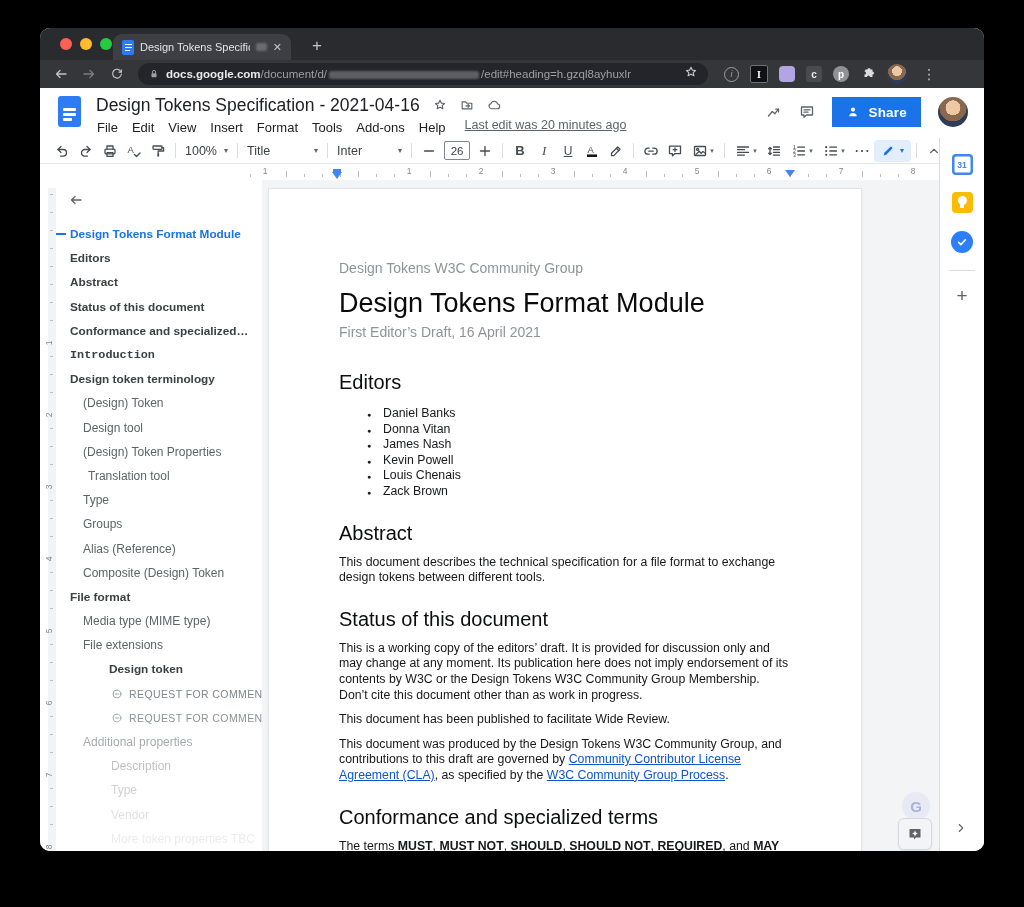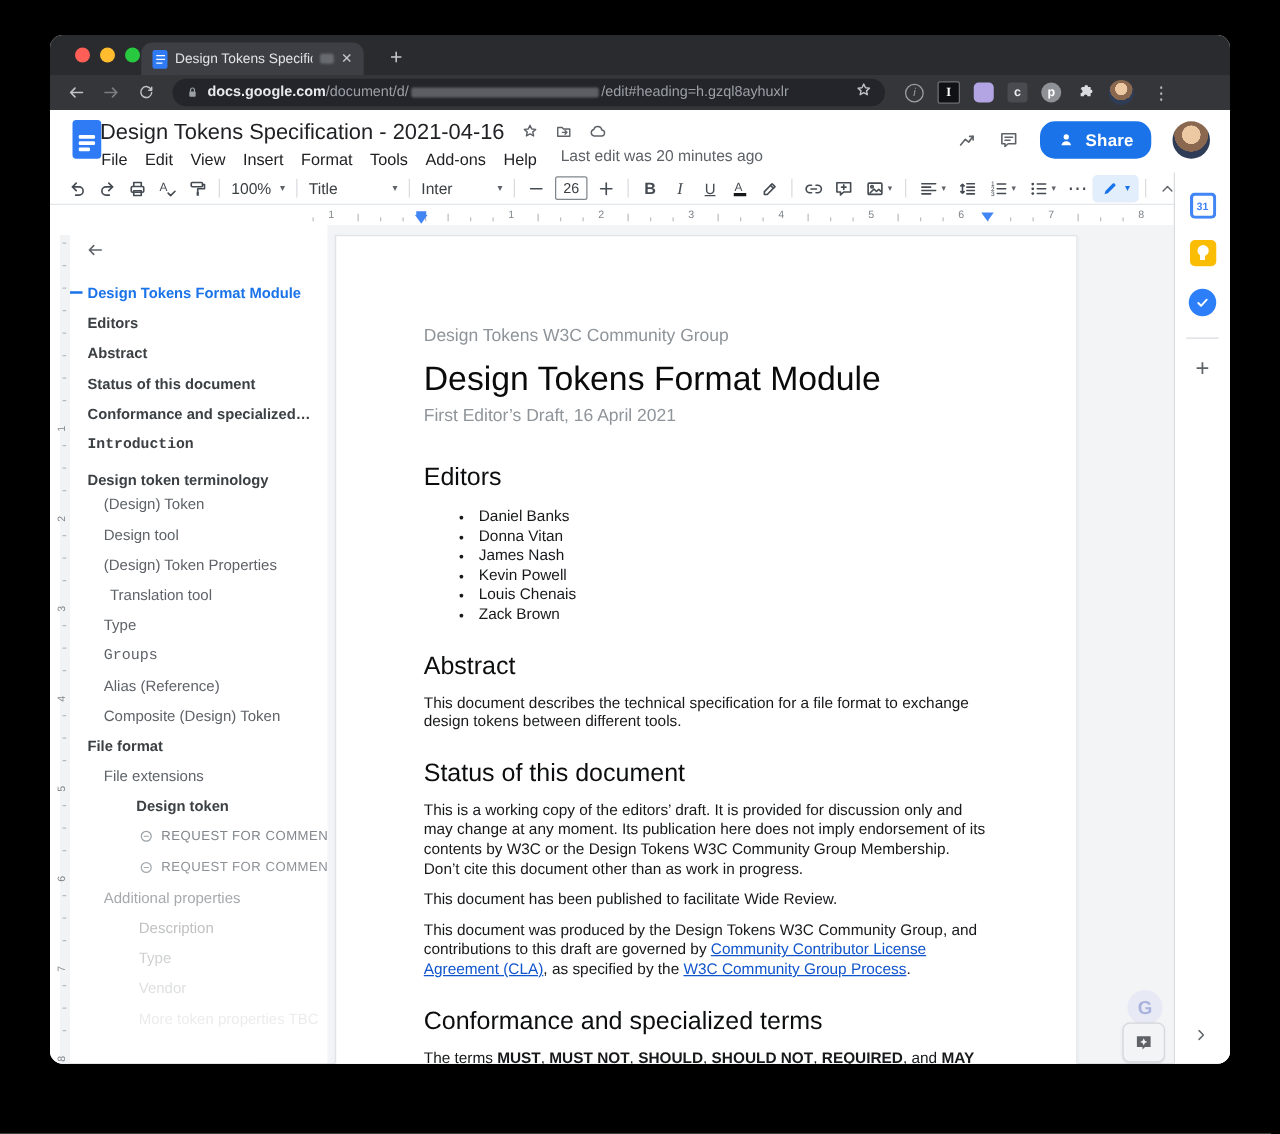--- a/index.html
+++ b/index.html
@@ -38,30 +38,30 @@
   .ext-p{background:#8e9196;border-radius:50%;color:#fff;font-weight:bold}
   .avatar{border-radius:50%;background:radial-gradient(circle at 50% 36%,#ecc9a2 0 30%,#8a6850 31% 55%,#2e3c55 56% 100%)}
   .av20{width:20px;height:20px}
   .browser-dots{color:#c0c3c7;font-size:14px;margin-left:4px}
   
   .dheader{height:50px;background:#fff;position:relative;flex:none}
   .docsicon{position:absolute;left:18px;top:8px;width:23px;height:31px;background:#2f7bf6;border-radius:3px}
   .docsicon i{position:absolute;left:5px;height:2.5px;background:#fff;border-radius:1px;display:block}
   .docsicon i:nth-child(1){top:12px;width:13px}.docsicon i:nth-child(2){top:17px;width:13px}
   .docsicon i:nth-child(3){top:22px;width:9px}
-  .dh-main{position:absolute;left:40px;top:5px}
+  .dh-main{position:absolute;left:56px;top:5px}
   .dh-titlerow{display:flex;align-items:center;gap:13px;height:24px}
   .dh-title{font-size:17.5px;color:#202124}
   .dh-ic{color:#5f6368;display:flex;align-items:center}
   .menurow{display:flex;align-items:flex-start;height:20px;margin-top:1px}
   .menu-item{font-size:13px;color:#202124;padding:0 7px;line-height:20px}
   .menu-item:first-child{padding-left:1px}
-  .last-edit{font-size:12.5px;color:#5f6368;margin-left:12px;white-space:nowrap}
+  .last-edit{font-size:12.5px;color:#5f6368;text-decoration:underline;margin-left:12px;white-space:nowrap}
   .dh-right{position:absolute;right:16px;top:9px;display:flex;align-items:center;gap:17px}
-  .share-btn{background:#1a73e8;color:#fff;height:30px;border-radius:12px;display:flex;align-items:center;
+  .share-btn{background:#1a73e8;color:#fff;height:30px;border-radius:0;display:flex;align-items:center;
              gap:8px;padding:0 14px;font-size:13.5px;font-weight:bold;letter-spacing:.2px}
   .av30{width:30px;height:30px}
   
   .dtoolbar{height:26px;background:#fff;border-bottom:1px solid #e4e7ea;display:flex;align-items:center;
             padding:0 14px 0 10px;flex:none;color:#454b52;width:900px;box-sizing:border-box}
   .tbtn{width:24px;height:22px;display:flex;align-items:center;justify-content:center;border-radius:3px;flex:none}
   .tsep{width:1px;height:15px;background:#dadce0;margin:0 5px;flex:none}
   .tdd{display:flex;align-items:center;gap:5px;font-size:12.5px;color:#3c4043;padding:0 4px;flex:none}
   .tdd .caret{font-size:8px;color:#5f6368}
   .sizebox{width:24px;height:17px;border:1px solid #80868b;border-radius:2px;font-size:11.5px;color:#3c4043;
@@ -576,49 +576,52 @@
           </div>
           <div class="oitem l1" style="opacity: 1;">
             <span>Status of this document</span>
           </div>
           <div class="oitem l1" style="opacity: 1;">
             <span>Conformance and specialized…</span>
           </div>
           <div class="oitem l1" style="opacity: 1; font-family: Liberation Mono, monospace;">
             <span>Introduction</span>
           </div>
-          <div class="oitem l1" style="opacity: 1; align-items: flex-end;">
+          <div class="oitem l1" style="opacity: 1;">
             <span>Design token terminology</span>
           </div>
           <div class="oitem l2" style="opacity: 1;">
             <span>(Design) Token</span>
           </div>
           <div class="oitem l2" style="opacity: 1;">
             <span>Design tool</span>
           </div>
           <div class="oitem l2" style="opacity: 1;">
             <span>(Design) Token Properties</span>
           </div>
           <div class="oitem l2" style="opacity: 1; padding-left: 32px;">
             <span>Translation tool</span>
           </div>
           <div class="oitem l2" style="opacity: 1;">
             <span>Type</span>
           </div>
-          <div class="oitem l2" style="opacity: 1; font-family: Liberation Mono, monospace;">
+          <div class="oitem l2" style="opacity: 1;">
             <span>Groups</span>
           </div>
           <div class="oitem l2" style="opacity: 1;">
             <span>Alias (Reference)</span>
           </div>
           <div class="oitem l2" style="opacity: 1;">
             <span>Composite (Design) Token</span>
           </div>
           <div class="oitem l1" style="opacity: 1;">
             <span>File format</span>
+          </div>
+          <div class="oitem l2" style="opacity: 1;">
+            <span>Media type (MIME type)</span>
           </div>
           <div class="oitem l2" style="opacity: 1;">
             <span>File extensions</span>
           </div>
           <div class="oitem l1" style="opacity: 1; margin-left: 39px;">
             <span>Design token</span>
           </div>
           <div class="oitem l3 rfc" style="opacity: 1;">
             <span class="i12">
               <svg viewBox="0 0 16 16">

